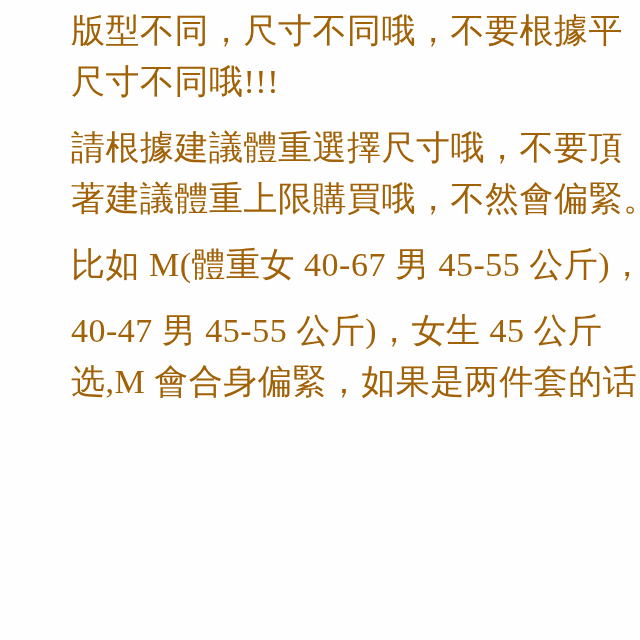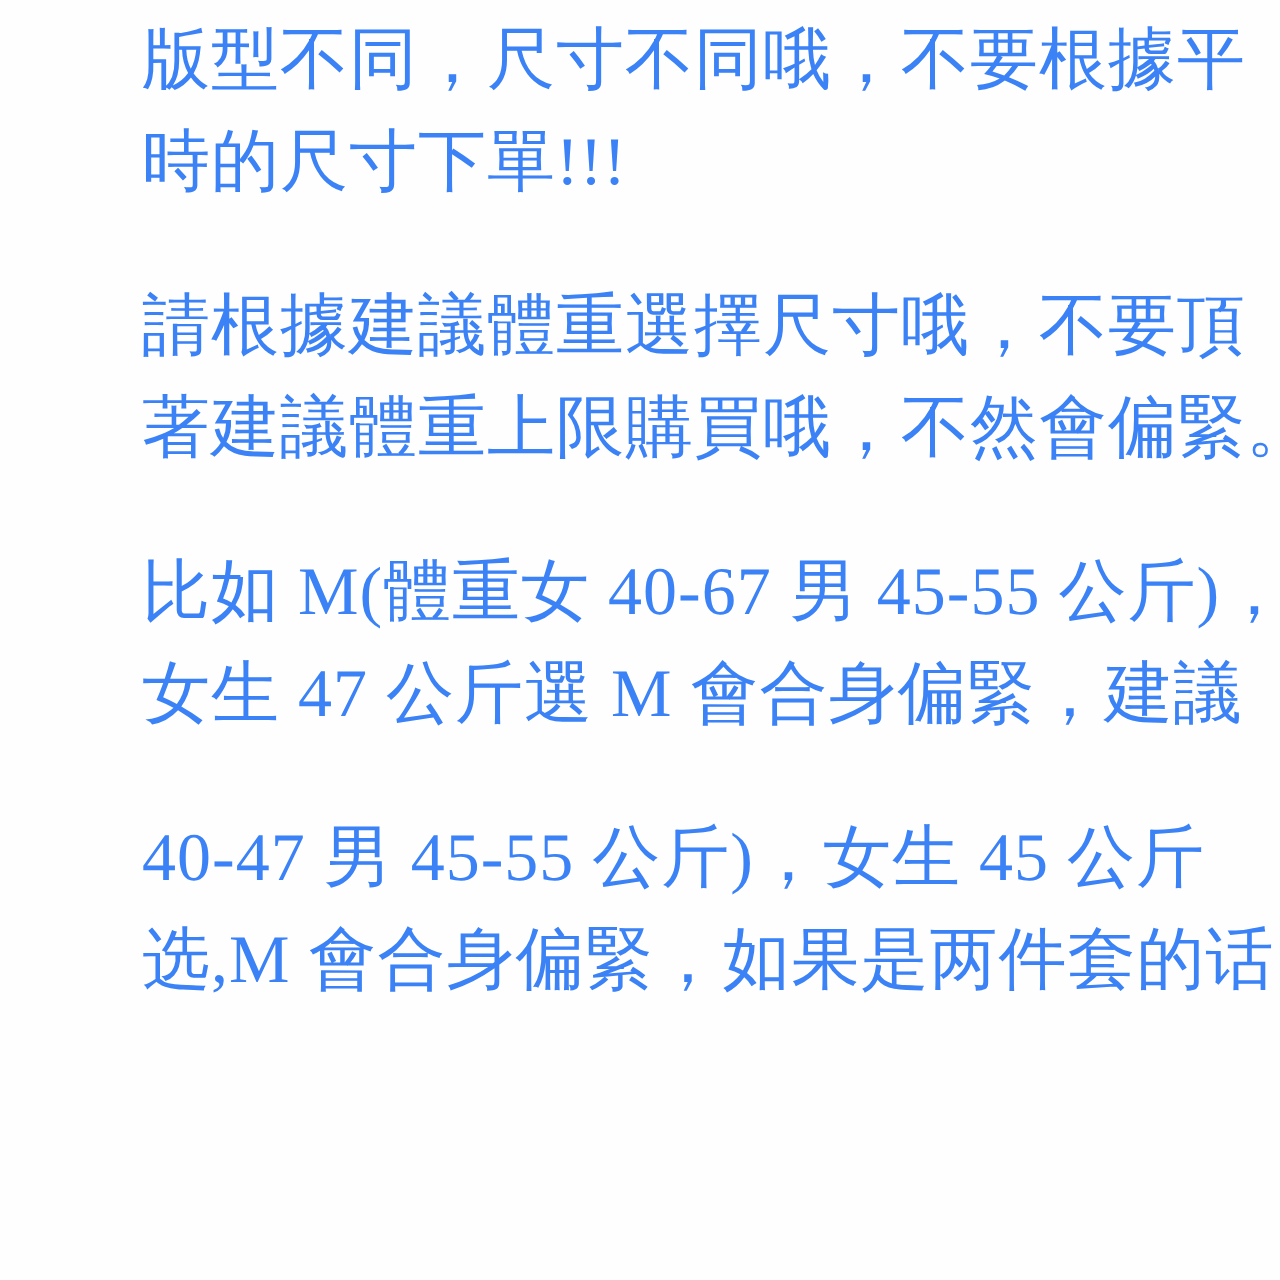--- a/index.html
+++ b/index.html
@@ -10,55 +10,54 @@
     overflow: hidden;
     background: #fefefe;
   }
   .page {
     box-sizing: border-box;
     width: 640px;
     height: 612px;
     padding: 5px 36px 0 71px;
     background: #fefefe;
     font-family: "Liberation Serif", "DejaVu Serif", serif;
-    color: #3b82f6;
+    color: #a16207;
   }
   .para {
     margin: 0;
     padding: 0;
   }
   .para + .para {
-    margin-top: 31px;
+    margin-top: 15px;
   }
   .line {
     font-size: 34px;
     line-height: 51px;
     white-space: nowrap;
     letter-spacing: 0.5px;
     font-weight: 500;
   }
 </style>
 </head>
 <body>
 
 <div class="page">
 
   <div class="para">
     <div class="line">版型不同，尺寸不同哦，不要根據平</div>
-    <div class="line">時的尺寸下單!!!</div>
+    <div class="line">尺寸不同哦!!!</div>
   </div>
 
   <div class="para">
     <div class="line">請根據建議體重選擇尺寸哦，不要頂</div>
     <div class="line">著建議體重上限購買哦，不然會偏緊。</div>
   </div>
 
   <div class="para">
     <div class="line">比如 M(體重女 40-67 男 45-55 公斤)，</div>
-    <div class="line">女生 47 公斤選 M 會合身偏緊，建議</div>
   </div>
 
   <div class="para">
     <div class="line">40-47 男 45-55 公斤)，女生 45 公斤</div>
     <div class="line">选,M 會合身偏緊，如果是两件套的话</div>
   </div>
 
 </div>
 
 </body></html>

